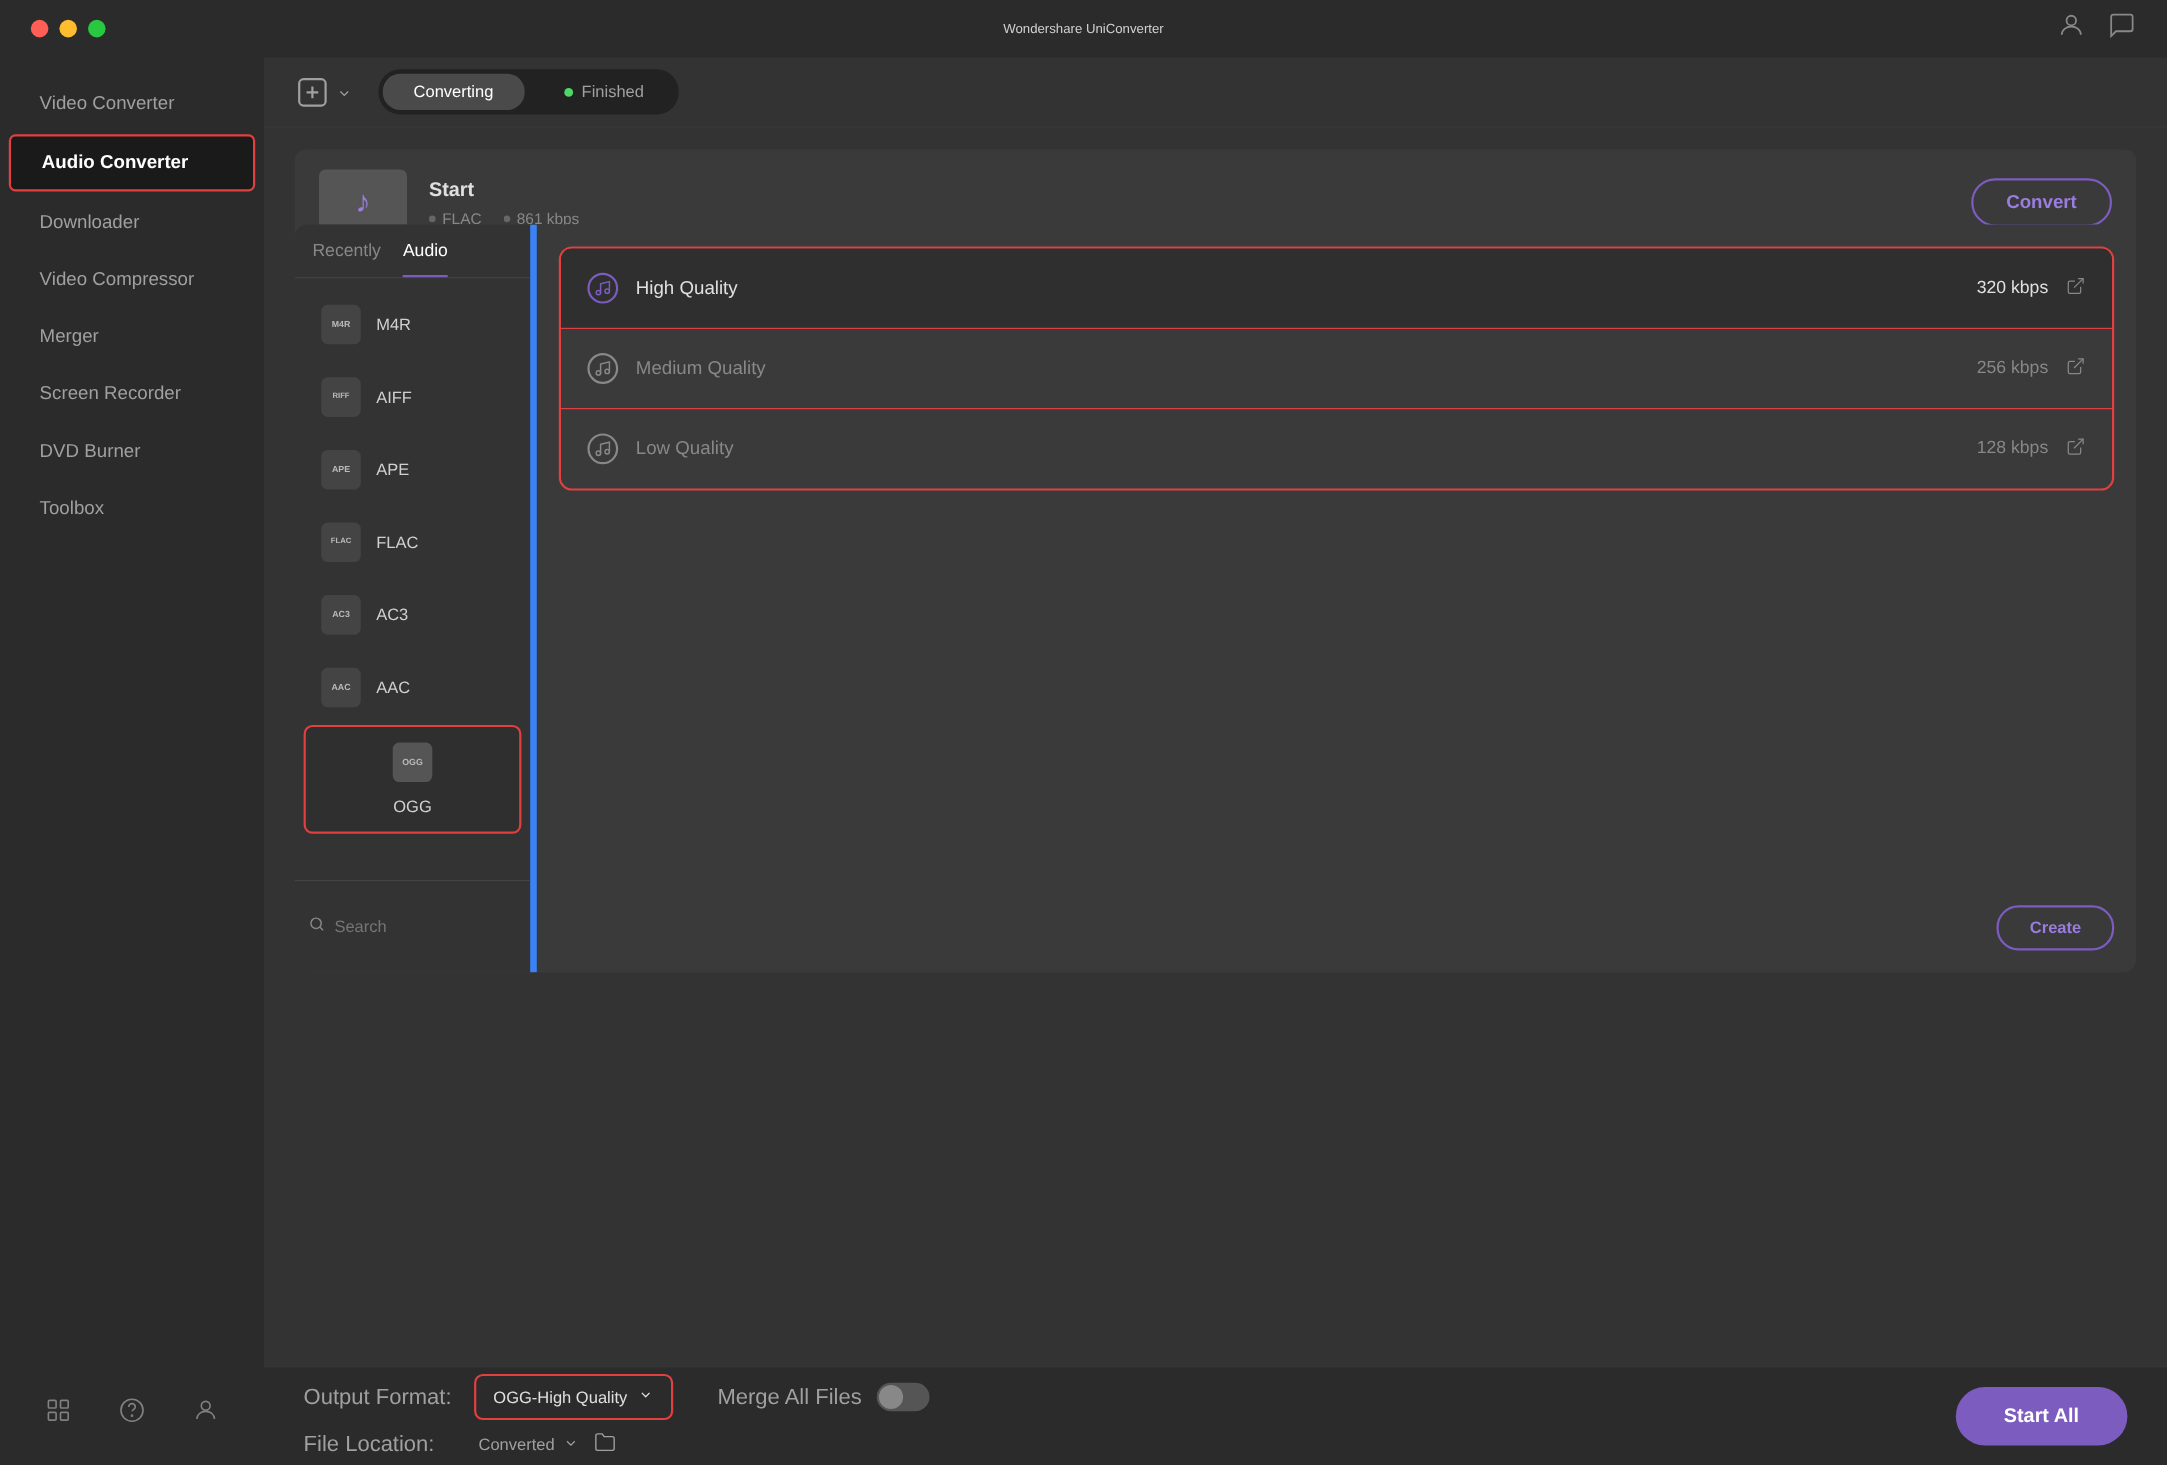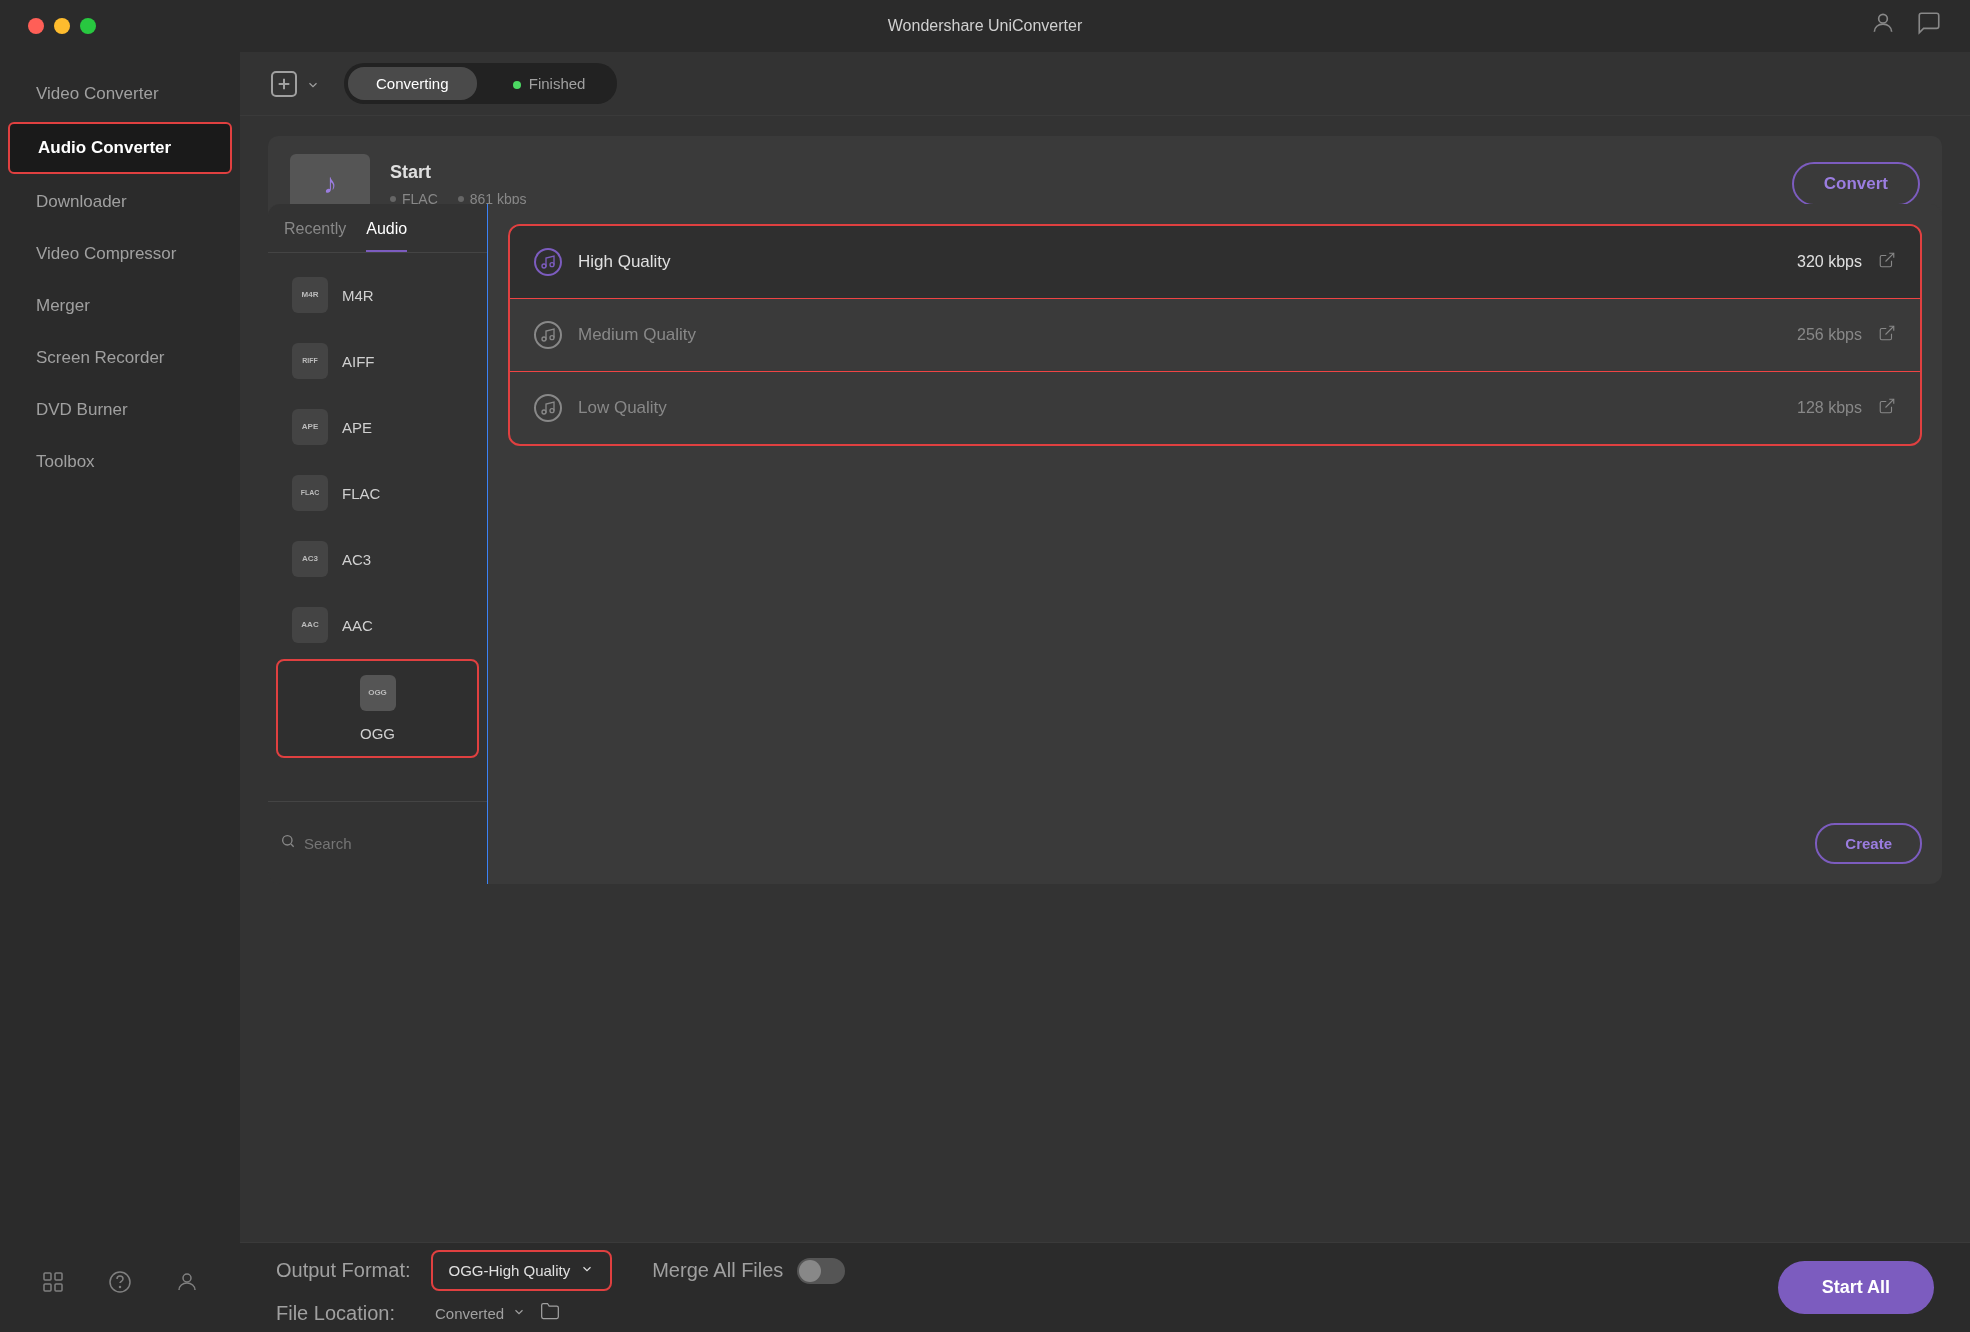--- a/index.html
+++ b/index.html
@@ -34,21 +34,21 @@
       width: 16px;
       height: 16px;
       border-radius: 50%;
       border: none;
       cursor: pointer;
     }
     .btn-close { background: #ff5f57; }
     .btn-minimize { background: #febc2e; }
     .btn-maximize { background: #28c840; }
     .titlebar-title {
-      font-size: 16px;
+      font-size: 12px;
       color: #d0d0d0;
       font-weight: 500;
     }
     .titlebar-icons {
       position: absolute;
       right: 28px;
       display: flex;
       gap: 20px;
     }
 
@@ -235,21 +235,21 @@
       display: flex;
       overflow: hidden;
       z-index: 10;
       height: 680px;
     }
 
     
     .format-left {
       width: 220px;
       background: #333333;
-      border-right: 1px solid #3b82f6;
+      border-right: 6px solid #3b82f6;
       display: flex;
       flex-direction: column;
       flex-shrink: 0;
     }
     .format-tabs {
       display: flex;
       padding: 16px 16px 0;
       gap: 20px;
       border-bottom: 1px solid #444;
     }

